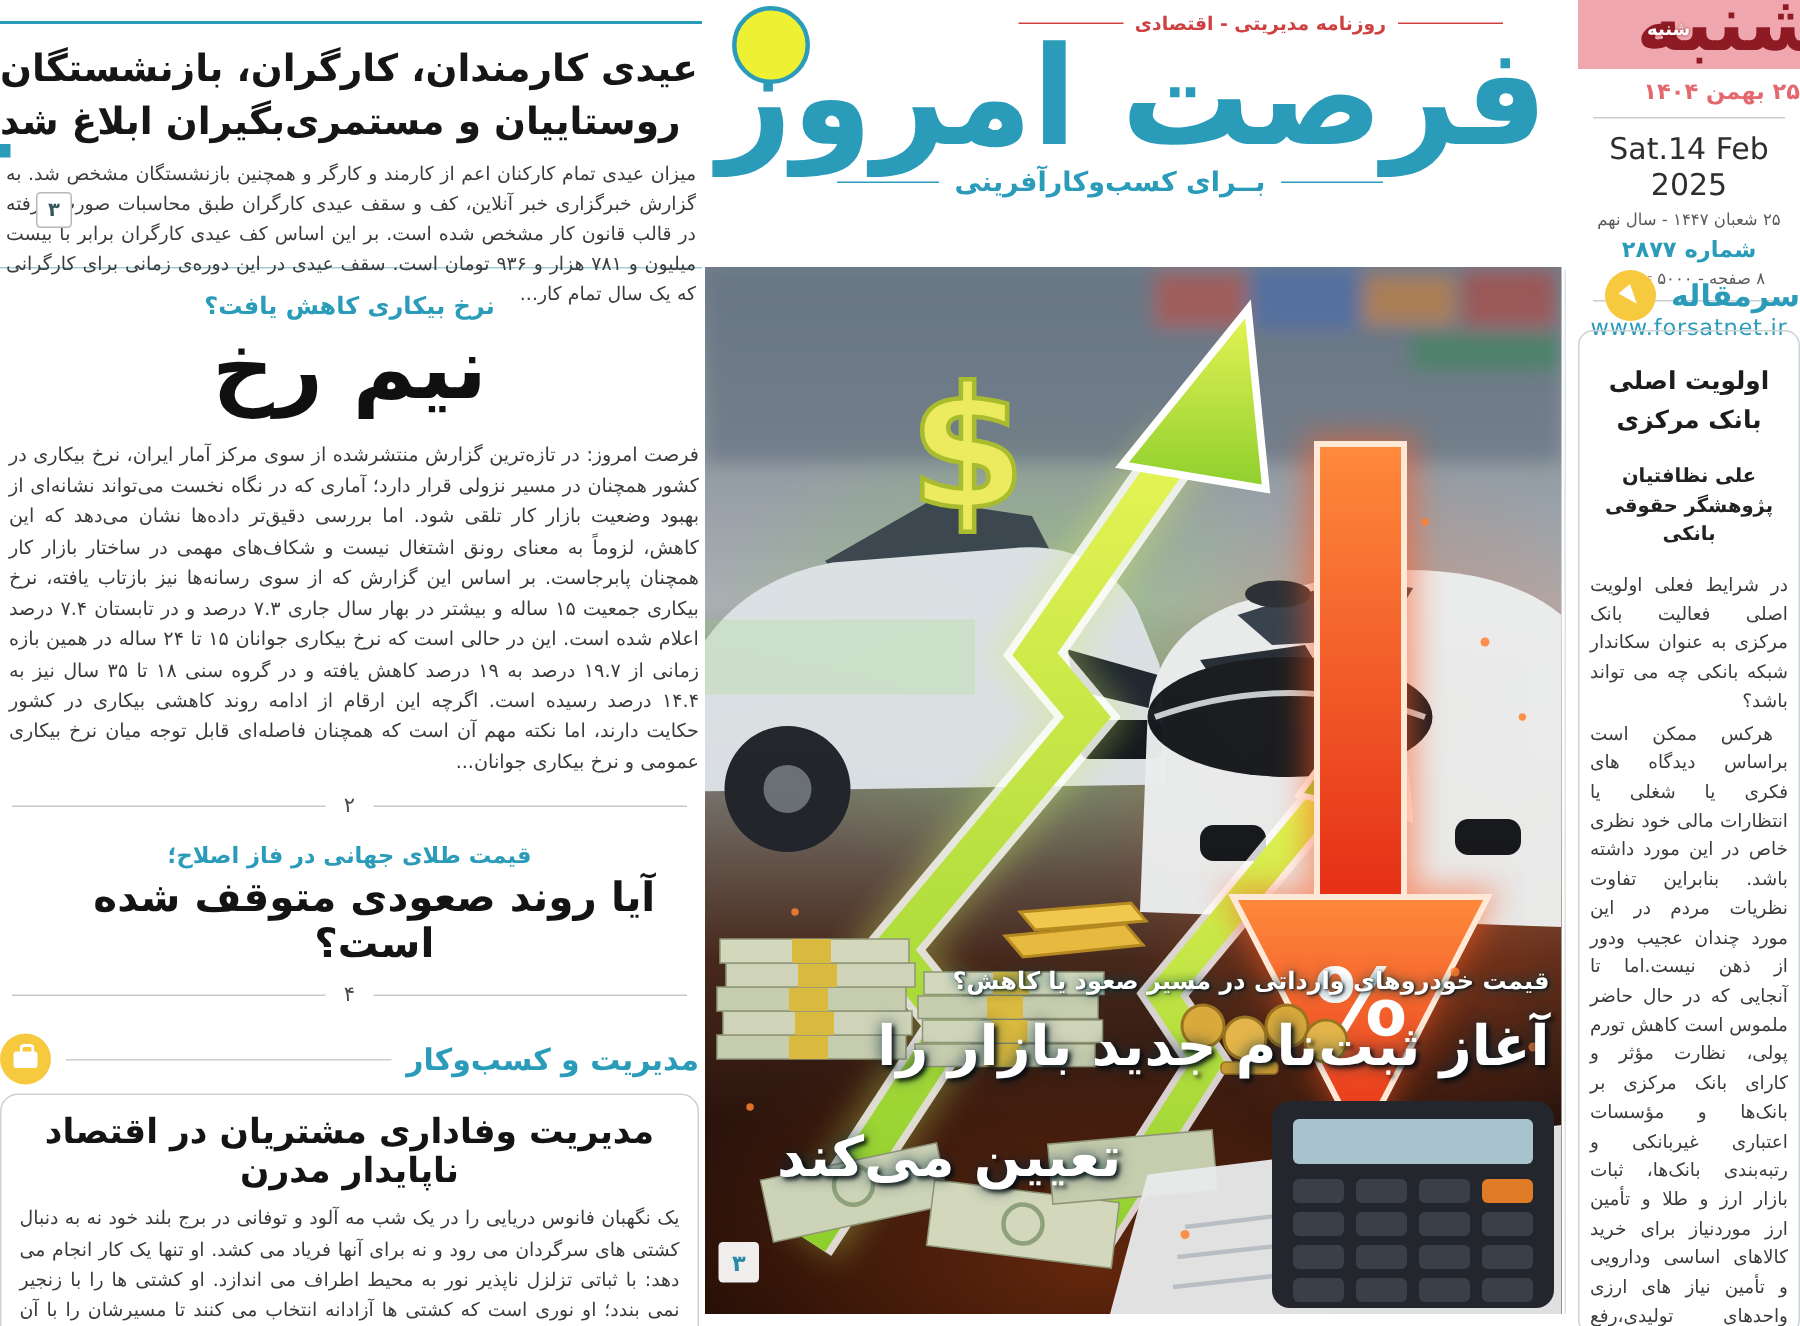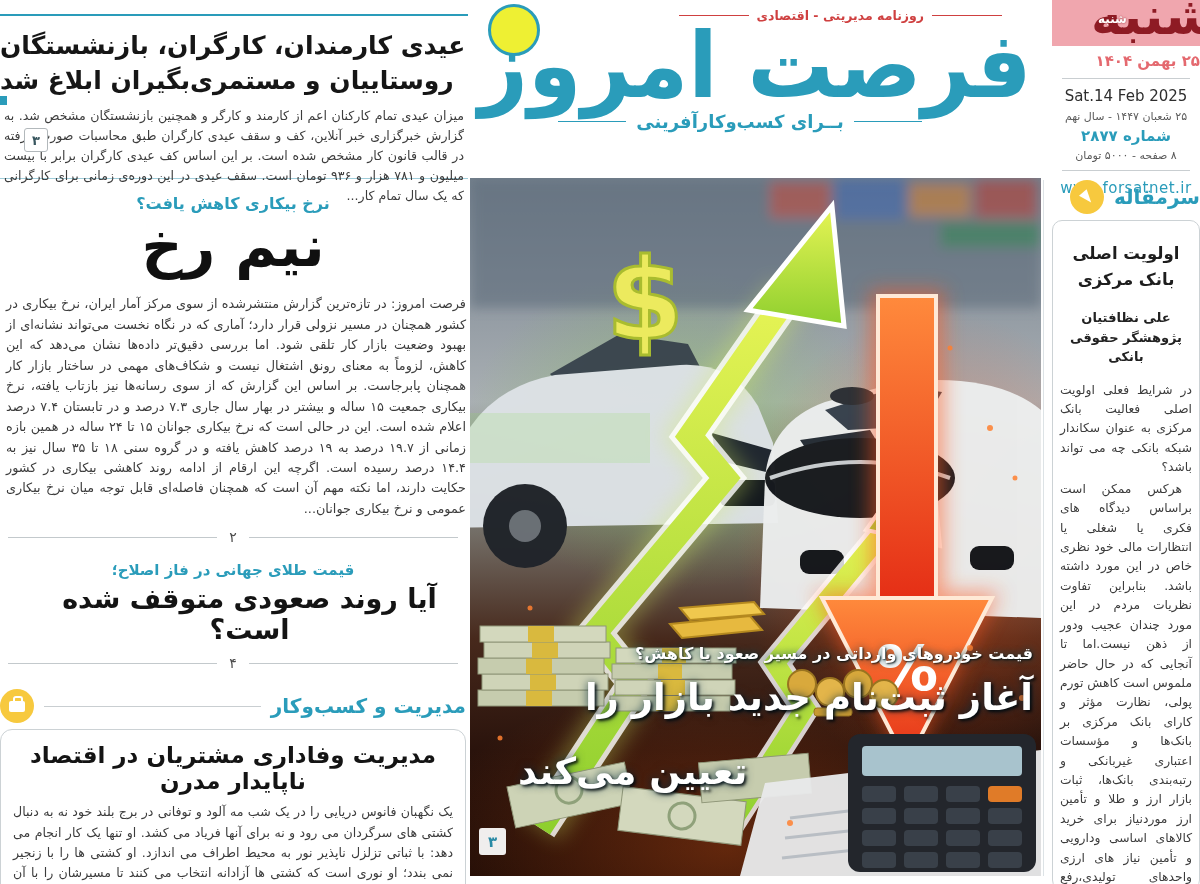--- a/index.html
+++ b/index.html
@@ -5,21 +5,21 @@
   html,body{margin:0;padding:0;background:#ffffff;font-family:"DejaVu Sans",sans-serif;}
   .page{position:relative;width:1200px;height:884px;background:#fff;overflow:hidden;direction:rtl;}
 
   
   .date-block{position:absolute;top:0;right:0;width:148px;text-align:center;}
   .weekday-banner{position:relative;height:46px;background:#f0a6ae;overflow:hidden;}
   .weekday-big{position:absolute;right:-16px;top:-14px;font-size:52px;font-weight:bold;color:#8e1b24;letter-spacing:-3px;white-space:nowrap;}
   .weekday-small{position:absolute;left:46px;top:12px;font-size:12px;font-weight:bold;color:#fff;text-shadow:0 0 2px #8e1b24;}
   .jalali{color:#e4696f;font-weight:bold;font-size:15px;margin-top:6px;text-align:right;}
   .date-hr{height:1px;background:#c9ced1;margin:8px 10px;}
-  .greg{color:#2e2e2e;font-size:15px;font-weight:500;direction:ltr;}
+  .greg{color:#2e2e2e;font-size:20px;font-weight:500;direction:ltr;}
   .hijri{color:#5a5a5a;font-size:11px;margin-top:5px;}
   .issue{color:#2a9cba;font-weight:bold;font-size:15px;margin-top:4px;}
   .pages-price{color:#5a5a5a;font-size:11px;margin-top:4px;}
   .website{color:#2a9cba;font-size:15px;font-weight:500;direction:ltr;margin-top:8px;letter-spacing:.5px;}
 
   
   .logo-block{position:absolute;left:468px;top:0;width:574px;height:138px;text-align:center;}
   .logo-top-tagline{position:absolute;top:8px;right:40px;color:#cf4040;font-size:12.5px;font-weight:bold;display:flex;align-items:center;gap:8px;}
   .logo-top-tagline::before,.logo-top-tagline::after{content:"";display:block;height:1.5px;background:#cf4040;width:70px;}
   .logo-title{position:absolute;top:18px;right:6px;left:6px;font-size:86px;line-height:1.1;font-weight:bold;color:#2a9cba;white-space:nowrap;transform:scaleY(1.06);}

